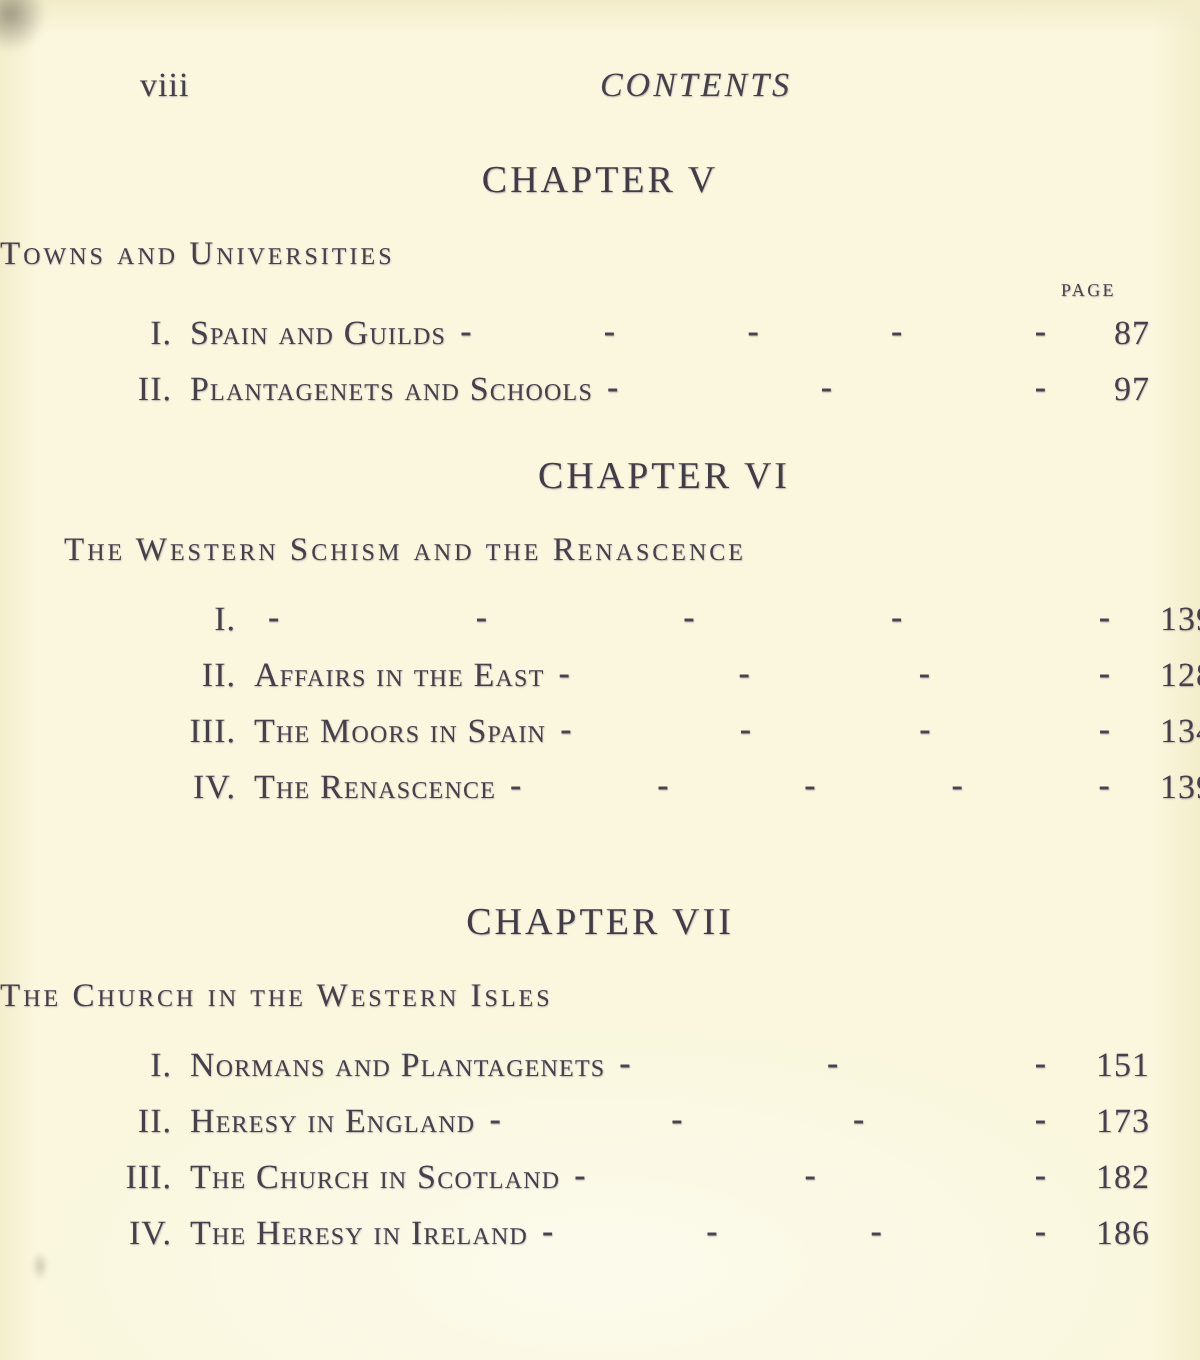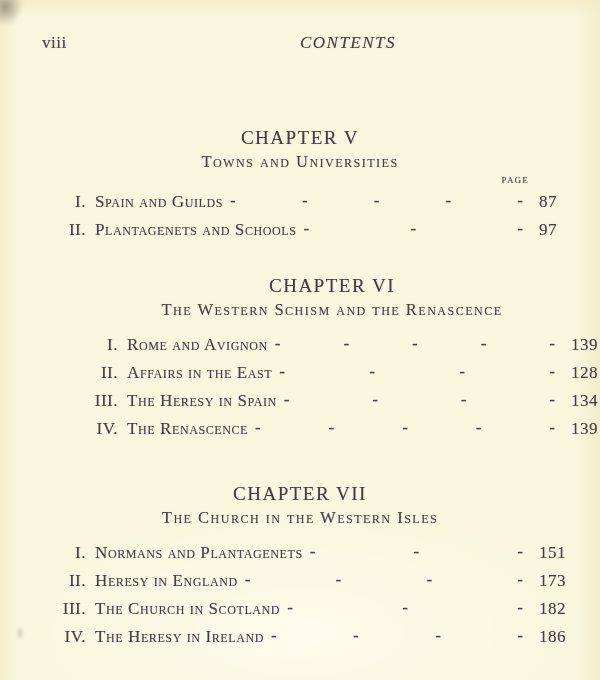--- a/index.html
+++ b/index.html
@@ -32,21 +32,21 @@
     left: 16px; top: 626px;
     width: 8px; height: 14px;
     background: radial-gradient(ellipse at 50% 50%, rgba(120,112,98,0.35), rgba(120,112,98,0) 75%);
     filter: blur(1px);
   }
   .ink {
     text-shadow: 0.3px 0.3px 0.7px rgba(88,64,104,0.38);
   }
   .folio {
     position: absolute;
-    left: 42px; top: 33px;
+    left: 70px; top: 33px;
     font-size: 17px;
     line-height: 20px;
     letter-spacing: 0.5px;
   }
   .running-head {
     position: absolute;
     left: 0; top: 32px;
     width: 100%;
     text-align: center;
     font-style: italic;
@@ -56,43 +56,41 @@
     padding-left: 48px;
   }
   .chapters {
     position: absolute;
     left: 0; top: 0;
     width: 100%;
   }
   .chapter { position: absolute; left: 0; width: 100%; }
   .chapter:nth-of-type(1) { top: 80px; }
   .chapter:nth-of-type(2) { top: 228px; padding-left: 32px; }
-  .chapter:nth-of-type(3) { top: 436px; }
+  .chapter:nth-of-type(3) { top: 451px; }
   .chapter-heading {
     text-align: center;
     font-size: 19px;
     line-height: 22px;
     letter-spacing: 1.5px;
     color: #423c46;
-    margin-top: 47px;
   }
   .chapter-subtitle {
-    margin-top: 4px;
-    text-align: center;
+    margin-top: 16px;
     font-variant: small-caps;
     font-size: 16.5px;
     line-height: 18px;
     letter-spacing: 1.5px;
   }
   .page-column-label {
     margin-top: 4px;
     height: 11px;
     line-height: 11px;
     text-align: right;
-    padding-right: 71px;
+    padding-right: 42px;
     font-size: 9px;
     letter-spacing: 1.2px;
     color: #4b4450;
   }
   .entry-list { margin-top: 2px; }
   .chapter:nth-of-type(2) .entry-list,
   .chapter:nth-of-type(3) .entry-list { margin-top: 12px; }
   .entry-row {
     display: flex;
     align-items: baseline;
@@ -119,21 +117,21 @@
     margin: 0 16px 0 7px;
   }
   .dash {
     position: relative;
     top: -1px;
     font-weight: bold;
     color: #4a434e;
   }
   .entry-page {
     flex: 0 0 36px;
-    text-align: left;
+    text-align: right;
     font-size: 17px;
     letter-spacing: 0.5px;
   }
 </style>
 </head>
 <body>
 
 <div class="page">
   <div class="smudge-top-left"></div>
   <div class="smudge-bottom-left"></div>
@@ -173,21 +171,20 @@
 </div>
   </section>
 
   <section class="chapter">
     <div class="chapter-heading ink">CHAPTER VI</div>
     <div class="chapter-subtitle ink">The Western Schism and the Renascence</div>
 
     <div class="entry-list">
   <div class="entry-row">
     <span class="entry-numeral ink">I.</span>
-    <span class="entry-title ink">Rome and Avignon</span>
     <span class="leader-dashes">
               <span class="dash ink">-</span>
               <span class="dash ink">-</span>
               <span class="dash ink">-</span>
               <span class="dash ink">-</span>
               <span class="dash ink">-</span>
             </span>
     <span class="entry-page ink">139</span>
   </div>
 
@@ -198,21 +195,21 @@
               <span class="dash ink">-</span>
               <span class="dash ink">-</span>
               <span class="dash ink">-</span>
               <span class="dash ink">-</span>
             </span>
     <span class="entry-page ink">128</span>
   </div>
 
   <div class="entry-row">
     <span class="entry-numeral ink">III.</span>
-    <span class="entry-title ink">The Heresy in Spain</span>
+    <span class="entry-title ink">The Moors in Spain</span>
     <span class="leader-dashes">
               <span class="dash ink">-</span>
               <span class="dash ink">-</span>
               <span class="dash ink">-</span>
               <span class="dash ink">-</span>
             </span>
     <span class="entry-page ink">134</span>
   </div>
 
   <div class="entry-row">

